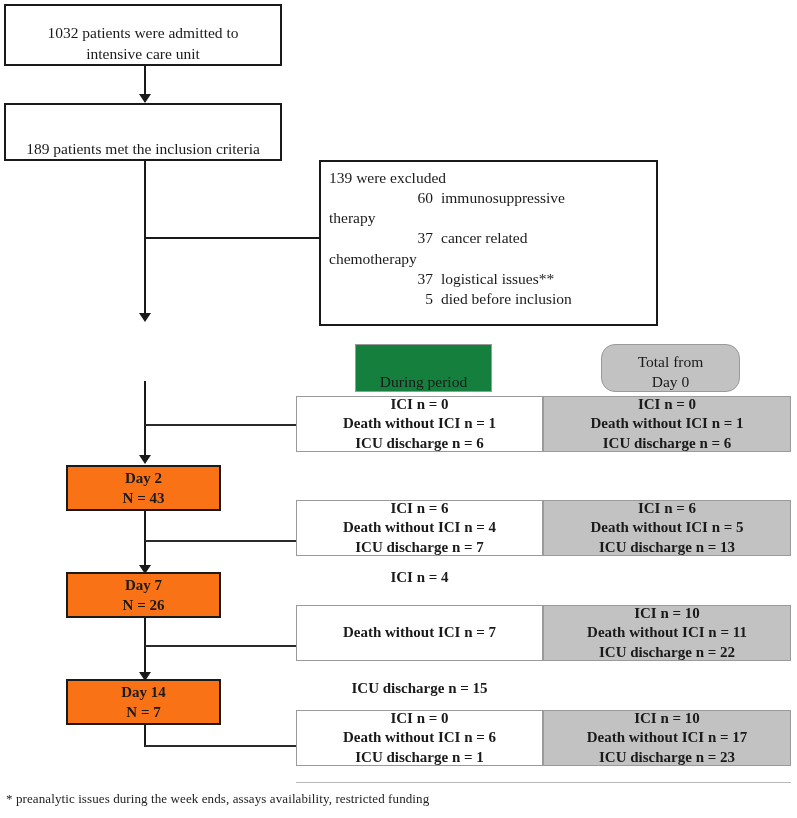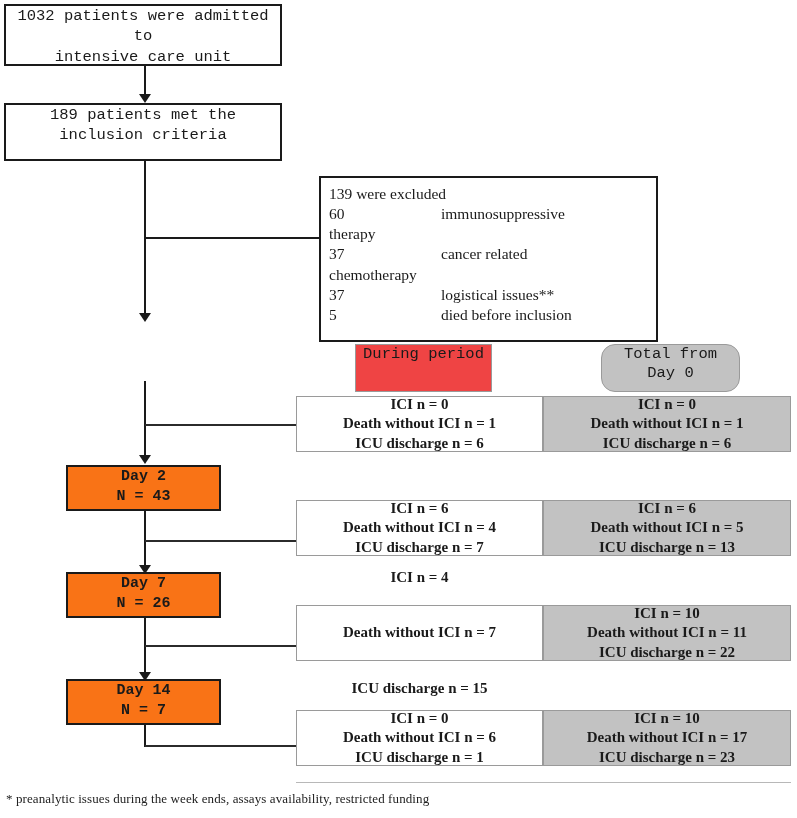--- a/index.html
+++ b/index.html
@@ -21,25 +21,24 @@
     left: 0; top: 0;
     width: 797px;
     height: 818px;
   }
 
   
   .node {
     position: absolute;
     box-sizing: border-box;
     display: flex;
-    align-items: flex-start;
+    align-items: flex-end;
     justify-content: center;
     text-align: center;
     line-height: 1.32;
-    font-family: Liberation Mono, monospace;
   }
 
   
   .box-main {
     border: 2px solid #1a1a1a;
     background: #ffffff;
     font-size: 15.5px;
   }
 
   .box-main .inner {
@@ -56,39 +55,39 @@
 
   
   .box-excluded {
     border: 2px solid #1a1a1a;
     background: #ffffff;
     font-size: 15.5px;
     display: block;
     padding: 6px 8px 4px 8px;
     text-align: left;
     line-height: 1.30;
-    margin-top: 16px;
   }
   .excl-head { display: block; }
   .excl-row  { display: block; }
   .excl-num  {
     display: inline-block;
     width: 112px;
+    text-align: right;
     padding-right: 8px;
     box-sizing: border-box;
   }
   .excl-wrap { display: block; }
 
   
   .box-header {
     border: 1px solid #9a9a9a;
     font-size: 15.5px;
     line-height: 1.25;
   }
-  .hdr-white { background: #ef4444; }
+  .hdr-white { background: #15803d; }
   .hdr-grey  { background: #c2c2c2; border-radius: 14px; }
 
   
   .panel {
     position: absolute;
     box-sizing: border-box;
     border: 1px solid #9a9a9a;
     font-size: 15px;
     display: flex;
     flex-direction: column;

